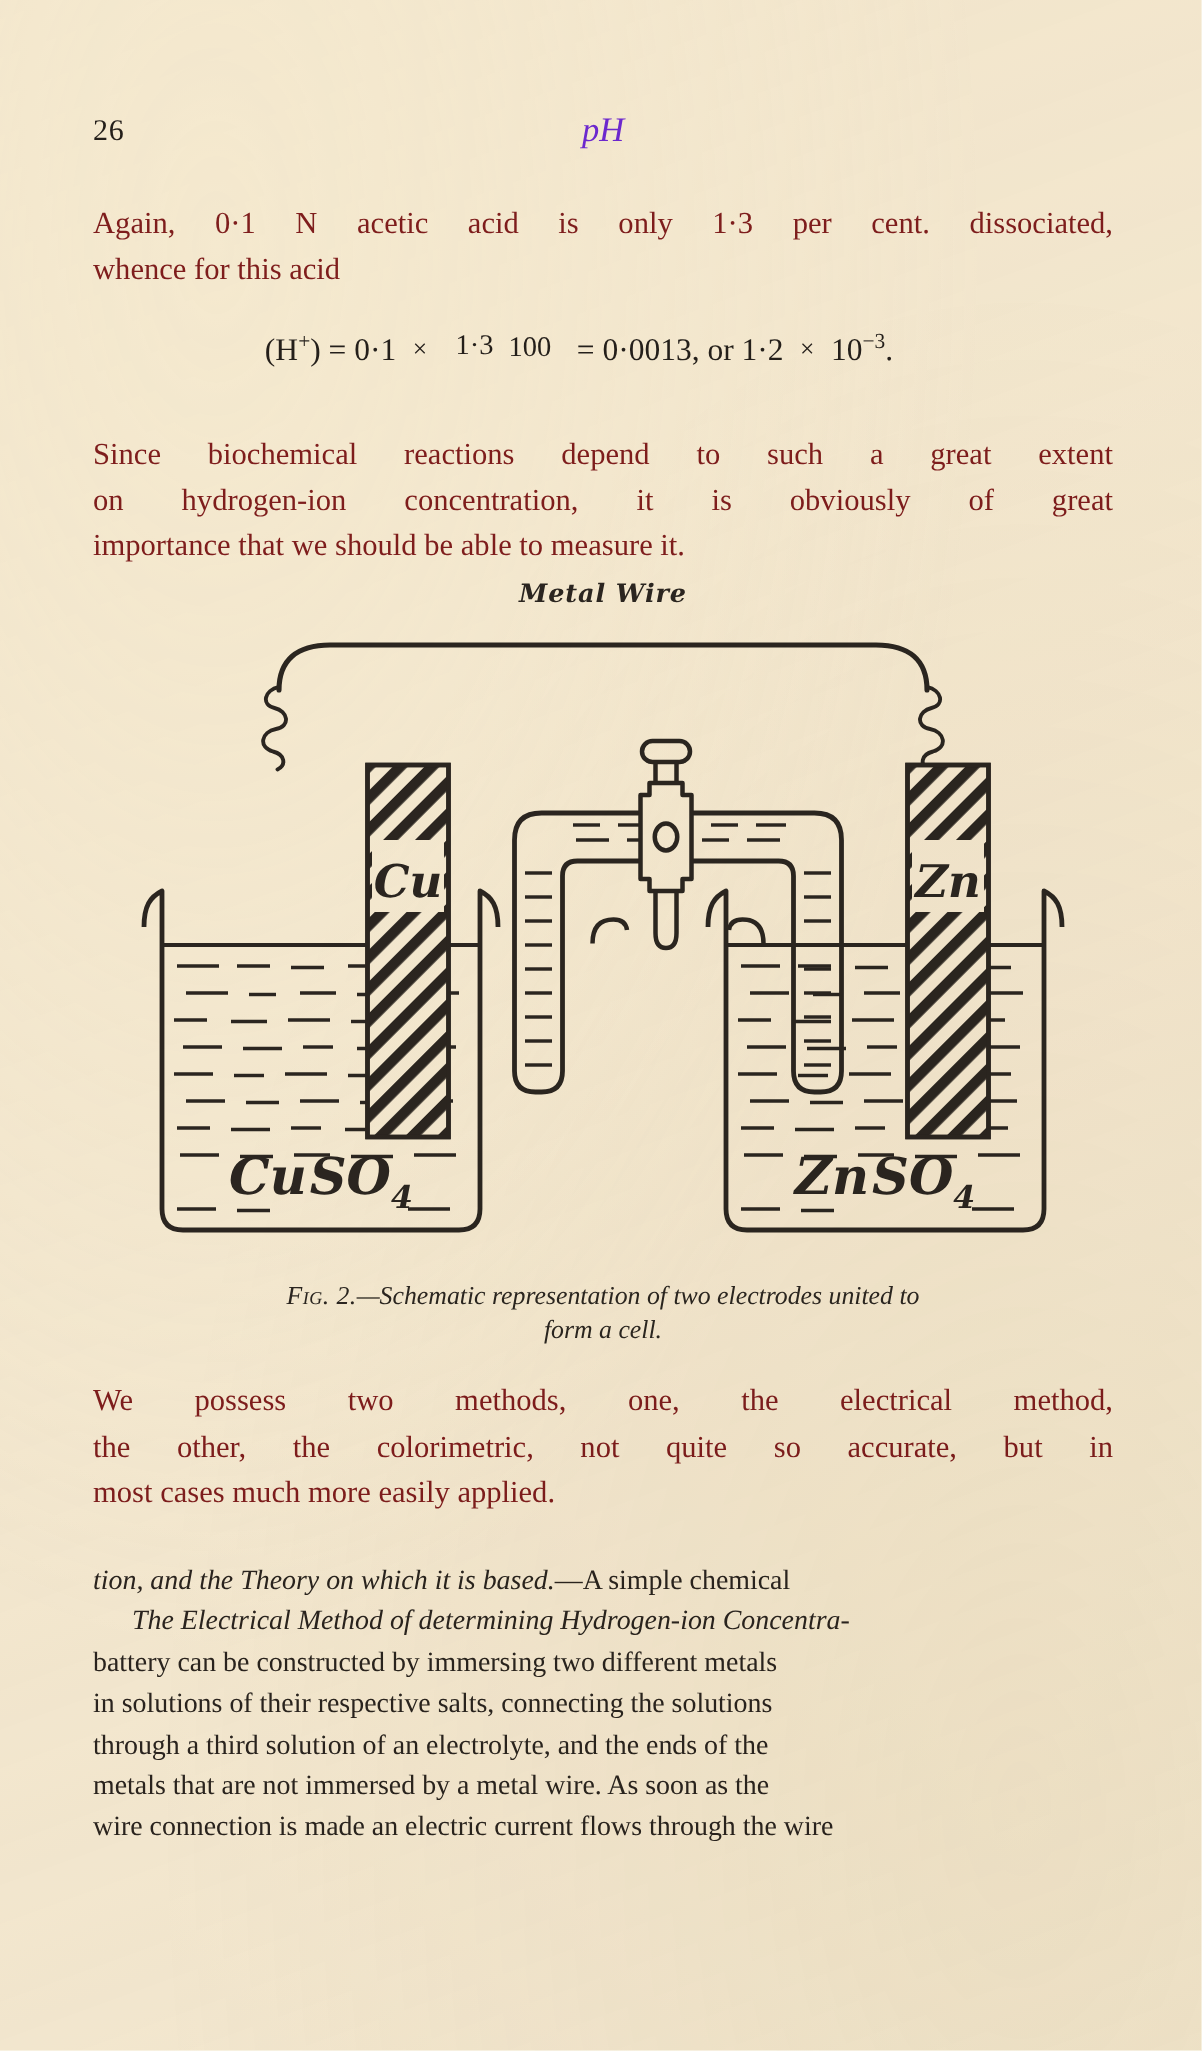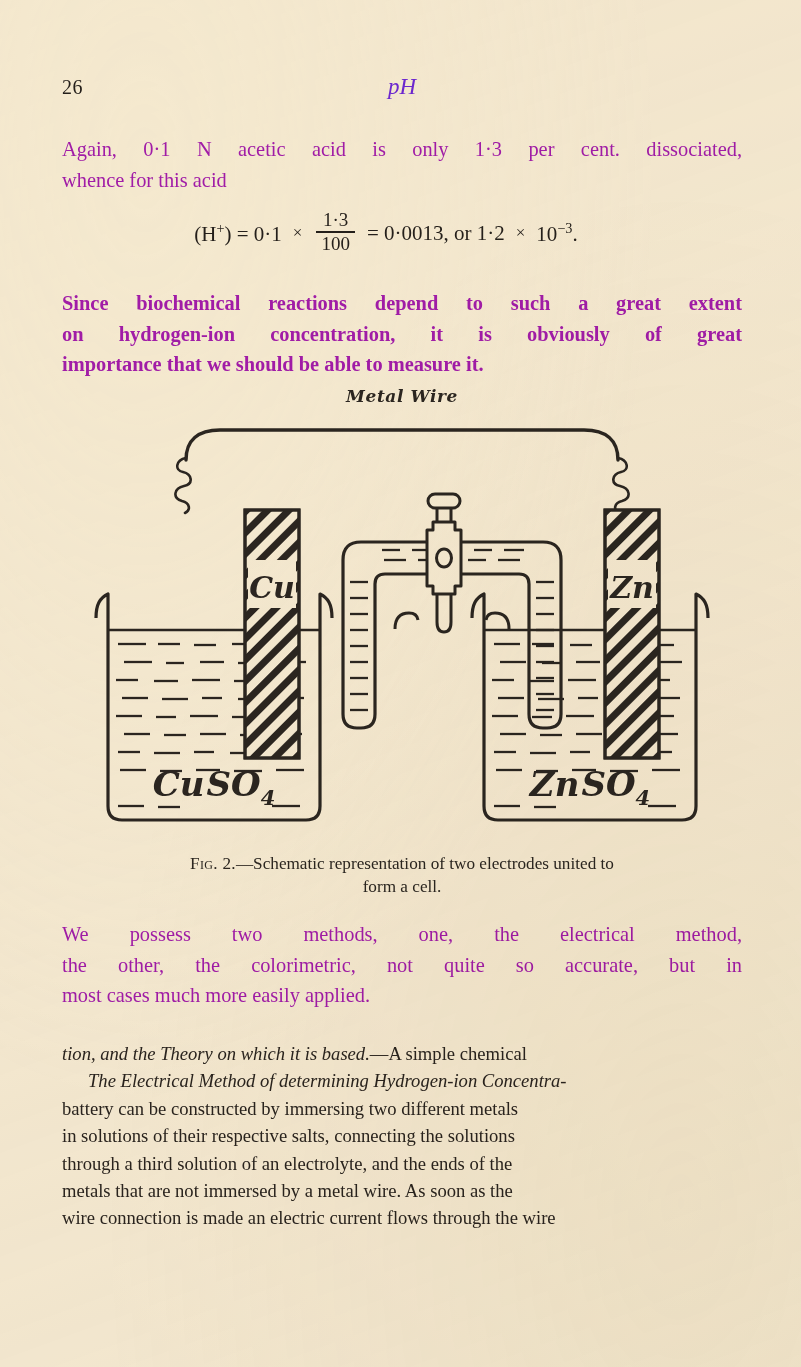--- a/index.html
+++ b/index.html
@@ -60,24 +60,24 @@
   }
 
   
   .body-block {
     position: absolute;
     left: 62px;
     width: 680px;
     font-size: 20.4px;
     line-height: 30.5px;
     text-align: justify;
-    color: #a21caf;
+    color: #7f1d1d;
   }
   .para-1 { top: 134px; }
-  .para-2 { top: 288px; font-weight: bold; }
+  .para-2 { top: 288px; }
   .para-3 { top: 919px; }
 
   .para-1 .l, .para-2 .l, .para-3 .l, .small-para .l {
     display: block;
     white-space: nowrap;
   }
   .l.just {
     text-align: justify;
     text-align-last: justify;
   }
@@ -99,21 +99,21 @@
   .eq-row {
     display: flex;
     align-items: center;
     gap: 9px;
     transform: translateX(-16px);
   }
   .eq-lhs sup { font-size: .68em; vertical-align: super; }
   .eq-times { font-size: 17px; padding: 0 2px; }
   .frac {
     display: inline-flex;
-    flex-direction: column;
+    flex-direction: row;
     align-items: center;
     justify-content: center;
     line-height: 1.08;
     margin: 0 3px;
     transform: translateY(-1px);
   }
   .frac .num { font-size: 19px; padding: 0 5px 1px; }
   .frac .bar {
     width: 100%;
     height: 1.6px;
@@ -153,21 +153,21 @@
   .fig-caption {
     position: absolute;
     left: 0;
     top: 466px;
     width: 680px;
     text-align: center;
     font-size: 17.2px;
     line-height: 23px;
     color: #2b2621;
   }
-  .fig-caption .capline { display: block; }
+  .fig-caption .capline { display: block; font-style: italic; }
   .smallcaps {
     font-variant: small-caps;
     letter-spacing: .3px;
   }
 
   
   .small-para {
     position: absolute;
     left: 62px;
     top: 1040px;

